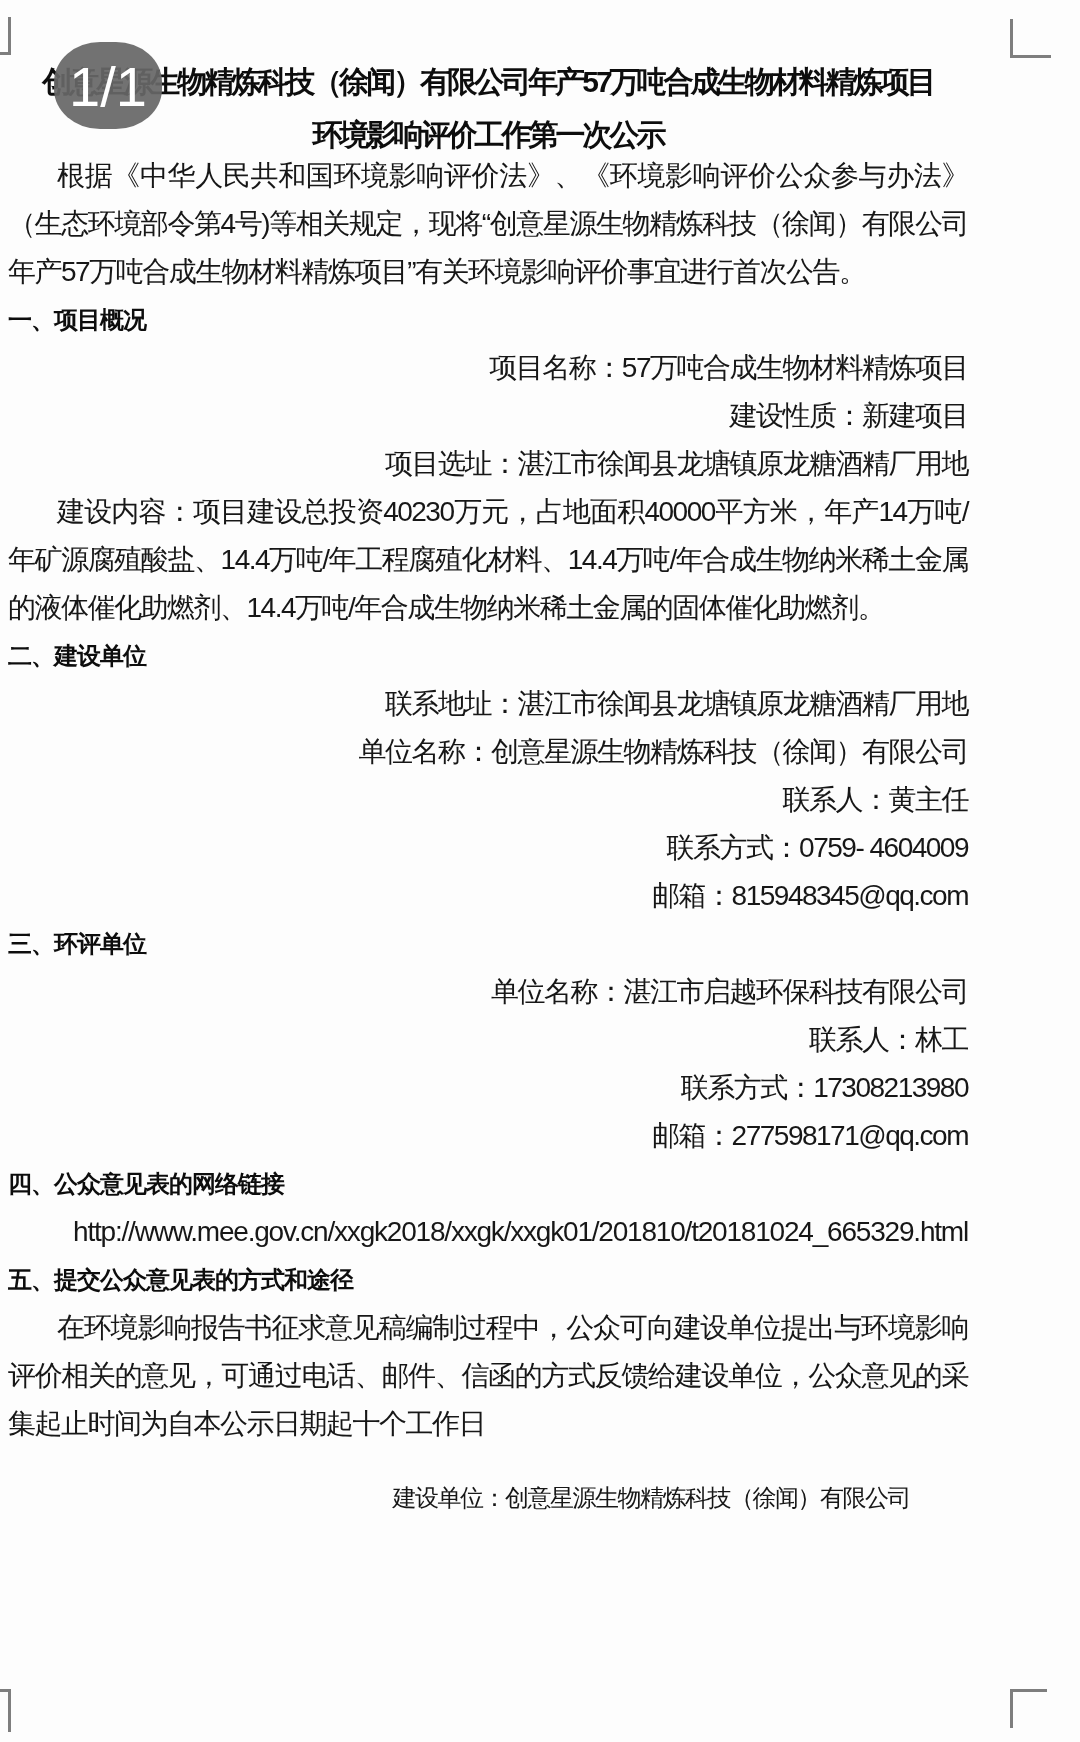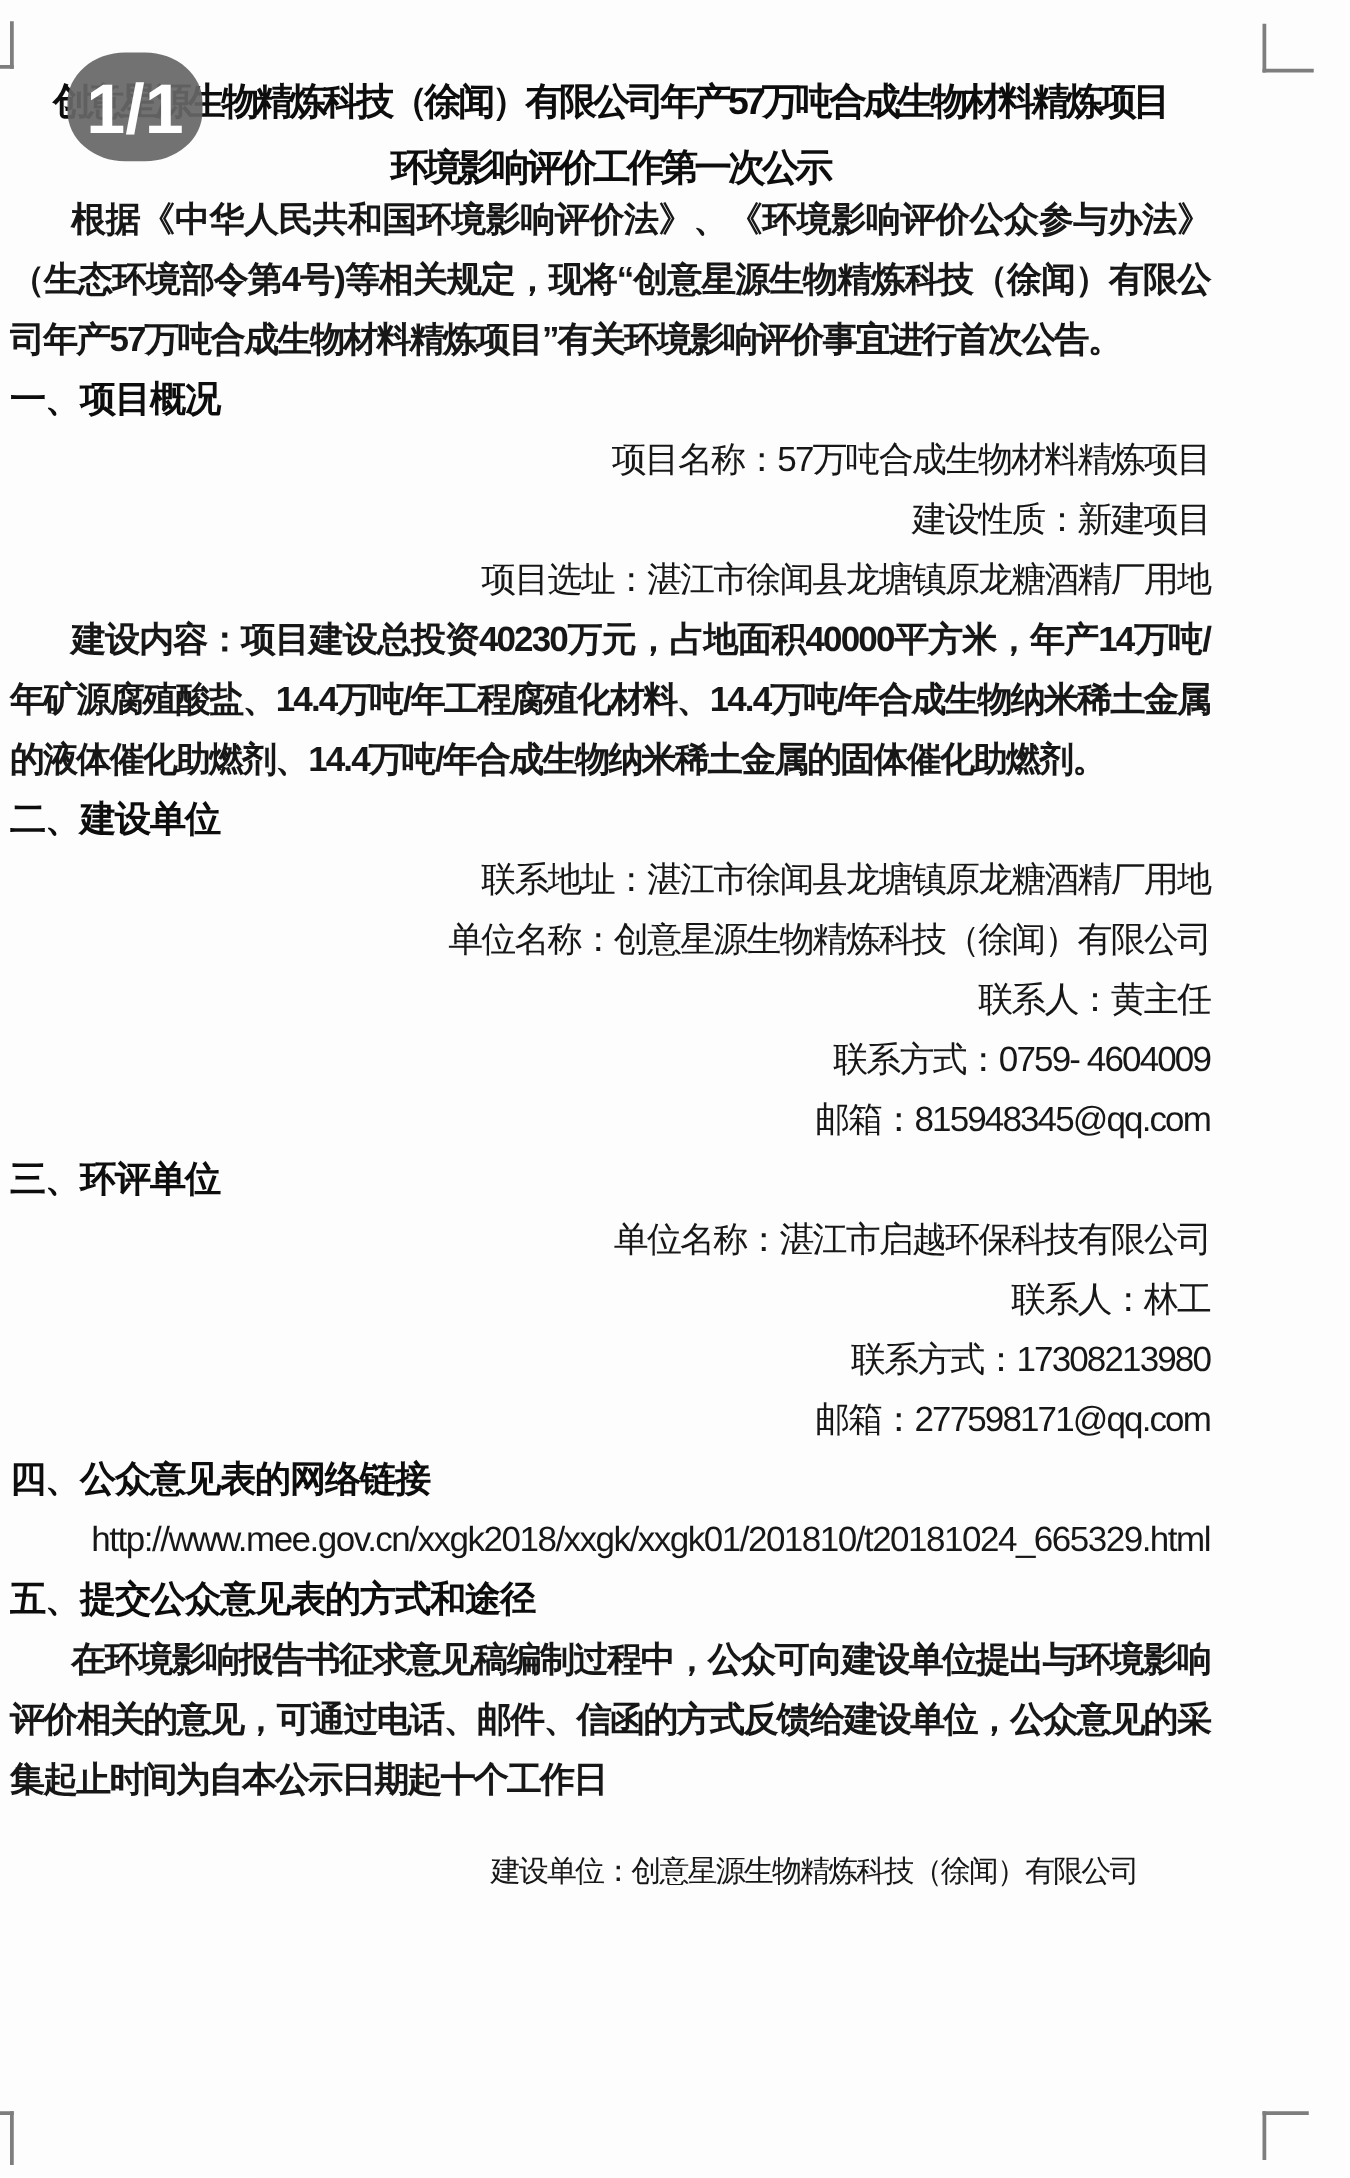--- a/index.html
+++ b/index.html
@@ -23,23 +23,23 @@
     line-height:53px;
     color:#0d0d0d;
   }
 
   .body {
     margin-top:-9px;
     font-size:28px;
     letter-spacing:-1.5px;
     line-height:48px;
   }
-  .para { text-indent:49px; text-align:justify;font-weight:bold; }
+  .para { text-indent:49px; text-align:justify; }
   .item { padding-left:49px; text-align:right; }
-  .heading { font-size:29px; font-weight:700; letter-spacing:-1px; color:#0d0d0d; }
+  .heading { font-size:24px; font-weight:700; letter-spacing:-1px; color:#0d0d0d; }
   .url { white-space:nowrap; letter-spacing:-1.2px; }
 
   .footer {
     margin-top:25px;
     text-align:right;
     padding-right:58px;
     font-size:24px;
     letter-spacing:-1.5px;
     line-height:49px;
   }
@@ -53,21 +53,21 @@
     height:87px;
     background:rgba(103,103,103,0.93);
     border-radius:46px / 40px;
     display:flex;
     align-items:center;
     justify-content:center;
   }
   .badge span {
     color:#ffffff;
     font-size:56px;
-    font-weight:700;
+    font-weight:400;
     transform:translateY(1px);
   }
 
   
   .crop-mark { position:absolute; border-color:#7e7e7e; }
   .crop-mark.tl { left:0;      top:17px;   width:11px; height:38px; border-right:3px solid #7e7e7e;  border-bottom:3px solid #7e7e7e; }
   .crop-mark.tr { left:1010px; top:19px;   width:41px; height:39px; border-left:3px solid #7e7e7e;   border-bottom:3px solid #7e7e7e; }
   .crop-mark.bl { left:0;      top:1689px; width:11px; height:43px; border-top:3px solid #7e7e7e;    border-right:3px solid #7e7e7e; }
   .crop-mark.br { left:1010px; top:1689px; width:37px; height:39px; border-top:3px solid #7e7e7e;    border-left:3px solid #7e7e7e; }
 </style>

